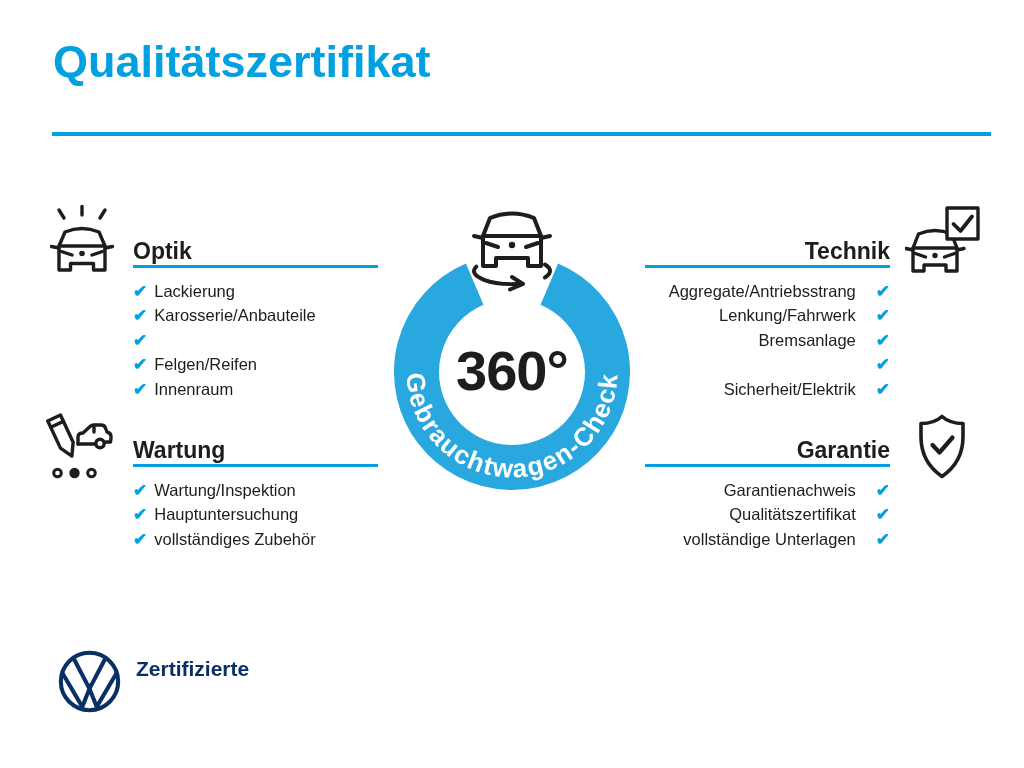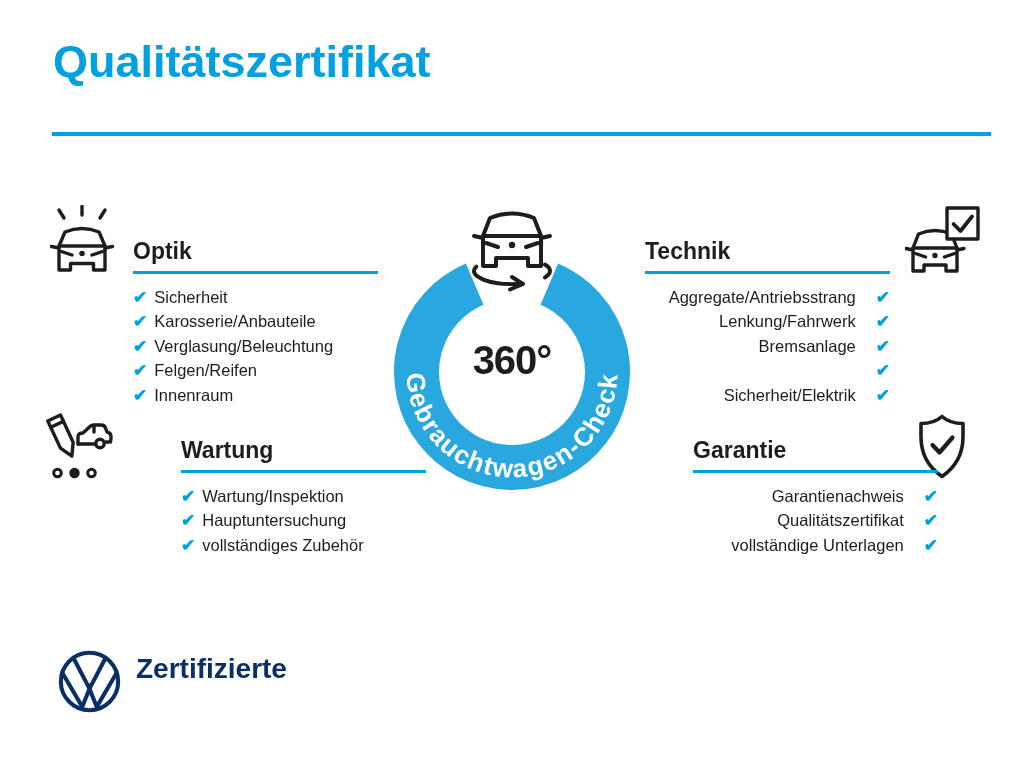--- a/index.html
+++ b/index.html
@@ -17,26 +17,26 @@
     position:absolute;left:53px;top:36px;margin:0;
     font-size:45px;font-weight:bold;color:var(--accent);letter-spacing:0;
   }
   .title-rule{
     position:absolute;left:52px;top:132px;width:939px;height:4px;
     background:var(--accent);
   }
   
   .sec{position:absolute;width:245px;}
   .sec-left{left:133px;text-align:left;}
-  .sec-right{left:645px;text-align:left;}
+  .sec-right{left:645px;text-align:right;}
   .sec-top{top:238px;}
-  .sec-bottom{top:437px;margin-left:48px;}
+  .sec-bottom{top:437px;}
   .sec-heading{
     font-size:23px;font-weight:bold;color:var(--ink);
-    padding-bottom:6px;border-bottom:3.5px solid var(--accent);
+    border-bottom:3.5px solid var(--accent);
   }
   .items{margin-top:11px;}
   .item{display:flex;align-items:center;height:24.5px;font-size:16.5px;color:var(--ink);}
   .sec-right .item{justify-content:flex-end;gap:13px;}
   .chk{
     color:var(--accent);font-weight:bold;font-size:17px;line-height:1;
     display:inline-block;
   }
   .sec-left .chk{margin-right:7px;}
   .sec-right .chk{margin-left:7px;}
@@ -53,29 +53,29 @@
   .ring-svg .ring{stroke:var(--ring);stroke-width:45;fill:none;stroke-linecap:butt;}
   .ring-svg .curved{
     fill:#ffffff;font-family:"Liberation Sans",sans-serif;
     font-size:26px;font-weight:bold;letter-spacing:1.5px;
   }
   .ring-svg .caricon path{stroke:var(--ink);stroke-width:4;fill:none;
     stroke-linecap:round;stroke-linejoin:round;}
   .ring-svg .caricon .dot{fill:var(--ink);stroke:none;}
   .degree{
     position:absolute;left:427px;top:338px;width:170px;text-align:center;
-    font-size:40px;font-weight:bold;color:var(--ink);letter-spacing:-1px;
+    font-size:56px;font-weight:bold;color:var(--ink);letter-spacing:-1px;
   }
   
   .vw-logo{position:absolute;left:57px;top:649px;}
   .vw-logo circle,.vw-logo path{stroke:var(--navy);fill:none;stroke-width:4.5;
     stroke-linecap:butt;stroke-linejoin:miter;}
   .brand-text{
     position:absolute;left:136px;top:656px;
-    font-size:28px;font-weight:bold;color:var(--navy);line-height:25px;
+    font-size:21px;font-weight:bold;color:var(--navy);line-height:25px;
   }
 </style>
 </head>
 <body>
 
 <div class="page">
 
   <h1 class="page-title">Qualitätszertifikat</h1>
   <div class="title-rule"></div>
 
@@ -91,29 +91,28 @@
     <path d="M16.5 46.5 L27 50"></path>
       <path d="M57.5 46.5 L47 50"></path>
     <circle class="dot" cx="37" cy="48.5" r="2.8"></circle>
   </svg>
 
   <div class="sec sec-left sec-top">
     <div class="sec-heading">Optik</div>
     <div class="items">
       <div class="item">
           <span class="chk">✔</span>
-          <span>Sicherheit</span>
+          <span>Lackierung</span>
         </div>
       <div class="item">
           <span class="chk">✔</span>
           <span>Karosserie/Anbauteile</span>
         </div>
       <div class="item">
           <span class="chk">✔</span>
-          <span>Verglasung/Beleuchtung</span>
         </div>
       <div class="item">
           <span class="chk">✔</span>
           <span>Felgen/Reifen</span>
         </div>
       <div class="item">
           <span class="chk">✔</span>
           <span>Innenraum</span>
         </div>
     </div>

